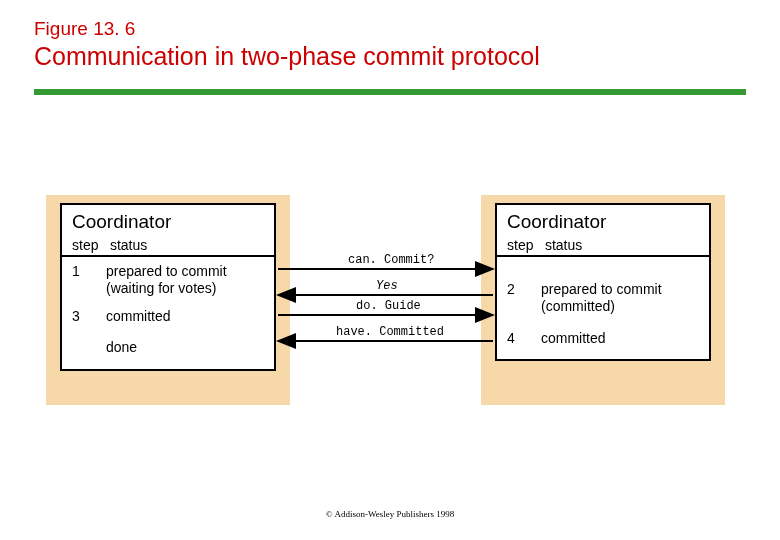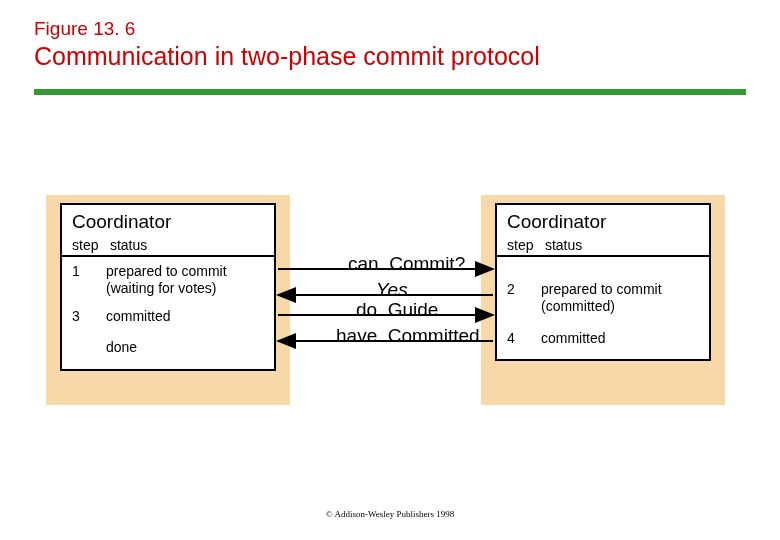--- a/index.html
+++ b/index.html
@@ -89,23 +89,24 @@
   .arrows-svg {
     position: absolute;
     top: 0;
     left: 0;
     width: 780px;
     height: 300px;
     pointer-events: none;
   }
   .arrow-label {
     position: absolute;
-    font-size: 19px;
+    font-size: 12px;
     text-align: center;
     white-space: nowrap;
+    font-family: Liberation Mono, monospace;
   }
   .footer {
     position: absolute;
     bottom: 20px;
     left: 0;
     width: 100%;
     text-align: center;
     font-family: "Times New Roman", serif;
     font-size: 9px;
     line-height: 1.2;

